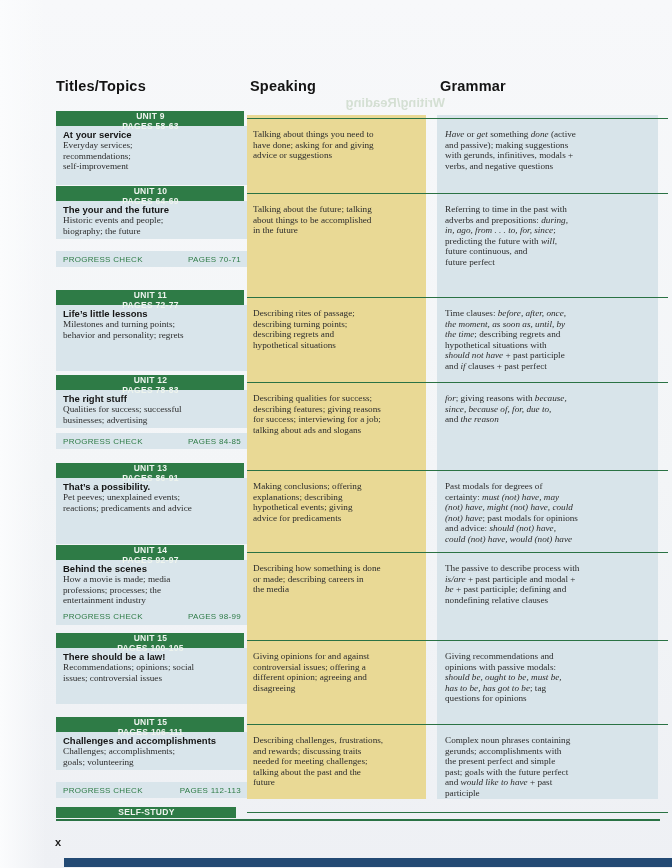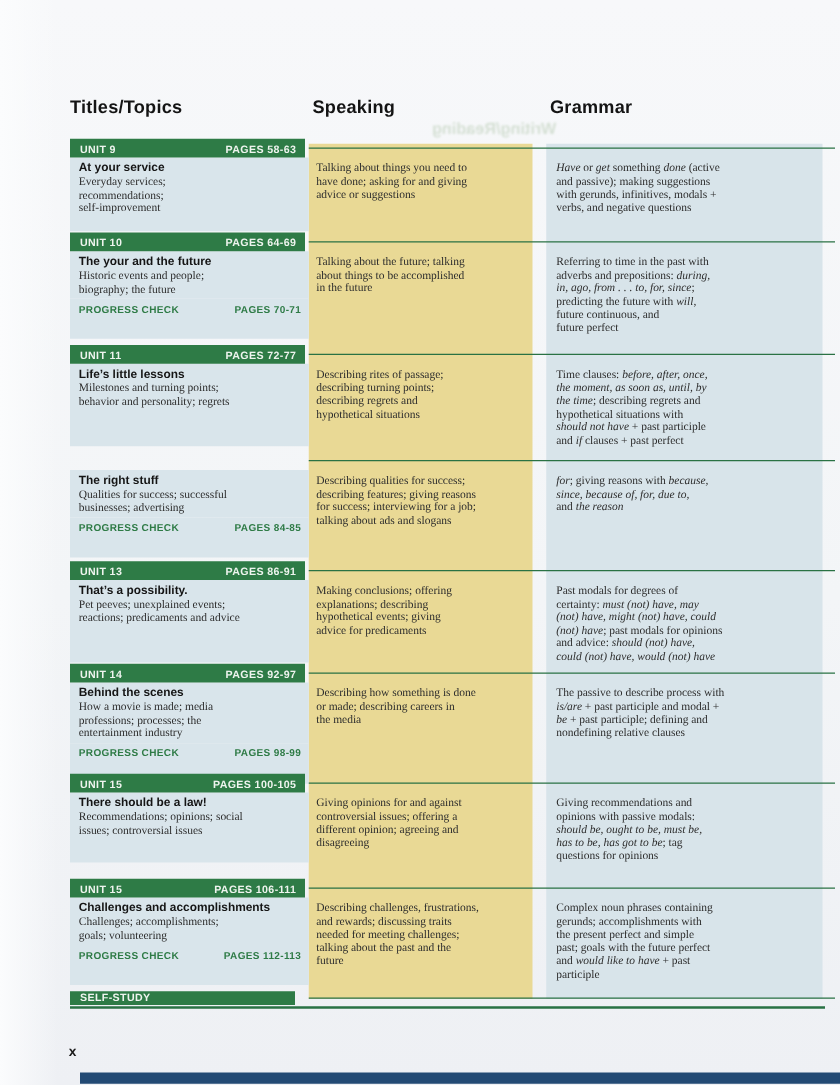--- a/index.html
+++ b/index.html
@@ -26,41 +26,41 @@
   .band{position:absolute;top:4px;height:684px;z-index:0;}
   .band-yellow{left:191px;width:179px;background:var(--speaking-band,#e9d995);}
   .band-blue{left:381px;width:221px;background:var(--grammar-band,#d8e4ea);}
 
   .unit-section{position:relative;z-index:1;}
   .bar-row{position:relative;height:15px;}
   .unit-bar{
     position:relative;z-index:3;width:188px;height:15px;box-sizing:border-box;
     background:var(--green,#2e7b46);color:#eef4ee;
     display:flex;justify-content:space-between;align-items:center;
-    padding:0 7px 0 8px;font-size:8.5px;font-weight:bold;letter-spacing:.3px;
+    padding:0 7px 0 8px;font-size:8.5px;font-weight:bold;letter-spacing:.3px;flex-direction:column;
   }
   .rule{background:var(--rule,#2a7244);}
   .section-rule{position:absolute;z-index:2;left:191px;top:7px;width:421px;height:1px;}
   .content-row{
     display:grid;grid-template-columns:191px 179px 11px 221px;position:relative;z-index:1;
   }
   .topic-cell{display:flex;flex-direction:column;}
   .topic-box{
     background:var(--topics-band,#d9e5eb);padding:3px 6px 3px 7px;flex:0 0 auto;
   }
   .unit-section.no-progress .topic-box{flex:1;}
   .topic-title{font-size:9.5px;font-weight:bold;color:#151515;line-height:11px;}
   .topic-body,.speaking-cell,.grammar-cell{
     font-family:"Liberation Serif","DejaVu Serif",serif;
     font-size:9.2px;line-height:10.5px;color:#2d2d2d;white-space:pre-line;
   }
   .progress-row{
     margin-top:auto;height:16px;background:var(--topics-band,#d9e5eb);
     display:flex;justify-content:space-between;align-items:center;
-    padding:0 6px 16px 7px;font-size:8px;font-weight:bold;letter-spacing:.3px;
+    padding:0 6px 0 7px;font-size:8px;font-weight:normal;letter-spacing:.3px;
     color:var(--green,#2e7b46);
   }
   .speaking-cell{padding:3px 4px 0 6px;}
   .grammar-cell{padding:3px 6px 0 8px;}
   .grammar-cell i{font-style:italic;}
   .selfstudy-row{position:relative;z-index:1;height:11px;}
   .selfstudy-bar{width:180px;height:11px;line-height:11px;}
   .selfstudy-rule{top:5px;}
   .bottom-rule{position:relative;z-index:2;width:604px;height:2px;margin-top:1px;}
   .page-number{position:absolute;left:55px;top:836px;font-size:11px;font-weight:bold;color:#1a1a1a;}
@@ -104,21 +104,21 @@
 have done; asking for and giving
 advice or suggestions</div>
       <div class="gap-cell"></div>
       <div class="grammar-cell"><i>Have</i><span> or </span><i>get</i><span> something </span><i>done</i><span> (active
 and passive); making suggestions
 with gerunds, infinitives, modals +
 verbs, and negative questions</span></div>
     </div>
   </section>
 
-  <section class="unit-section" style="margin-bottom: 14px;">
+  <section class="unit-section" style="margin-bottom: 28px;">
     <div class="bar-row">
       <div class="unit-bar">
         <span class="unit-label">UNIT 10</span>
         <span class="pages-label">PAGES 64-69</span>
       </div>
       <div class="rule section-rule"></div>
     </div>
     <div class="content-row" style="height: 61px;">
       <div class="topic-cell">
         <div class="topic-box">
@@ -170,20 +170,24 @@
 the moment, as soon as, until, by
 the time</i><span>; describing regrets and
 hypothetical situations with
 </span><i>should not have</i><span> + past participle
 and </span><i>if</i><span> clauses + past perfect</span></div>
     </div>
   </section>
 
   <section class="unit-section" style="margin-bottom: 14px;">
     <div class="bar-row">
+      <div class="unit-bar">
+        <span class="unit-label">UNIT 12</span>
+        <span class="pages-label">PAGES 78-83</span>
+      </div>
       <div class="rule section-rule"></div>
     </div>
     <div class="content-row" style="height: 59px;">
       <div class="topic-cell">
         <div class="topic-box">
           <div class="topic-title">The right stuff</div>
           <div class="topic-body">Qualities for success; successful
 businesses; advertising</div>
         </div>
         <div class="progress-row">

